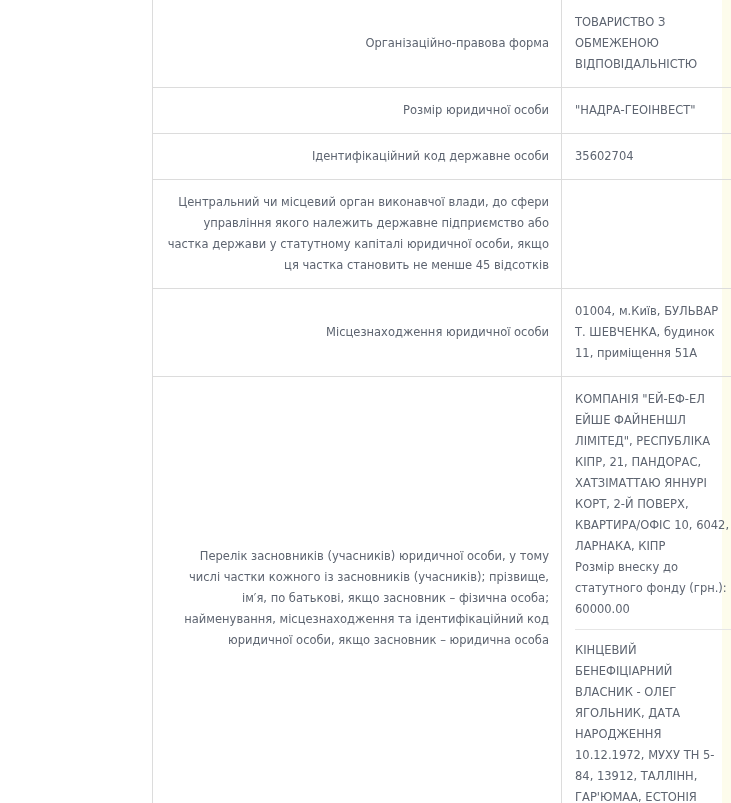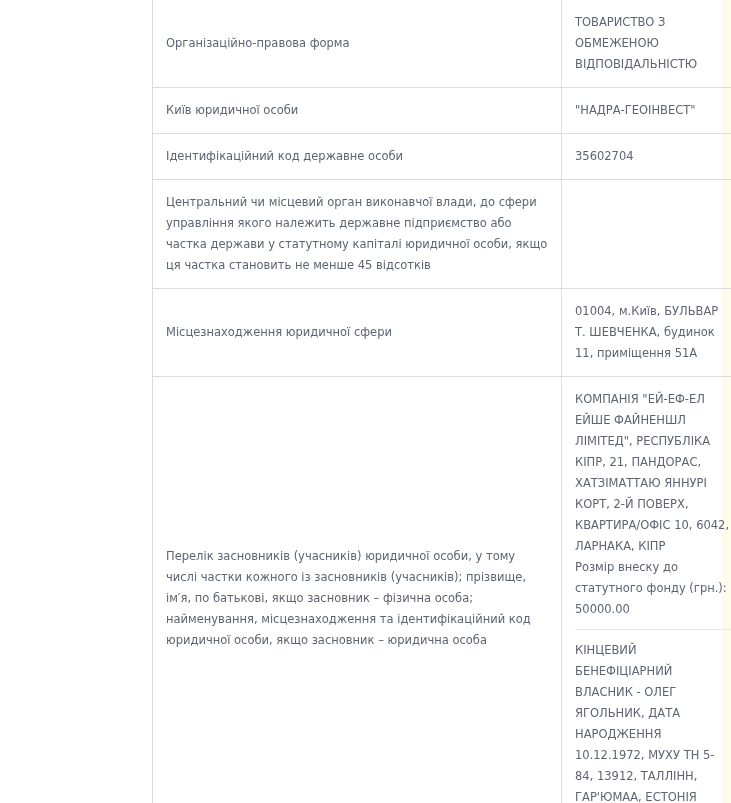--- a/index.html
+++ b/index.html
@@ -37,21 +37,21 @@
   .reg-table td {
     border: 1px solid #dcdcdc;
     vertical-align: middle;
     padding: 12px 12px 12px 13px;
     font-size: 11.5px;
     line-height: 21px;
     color: #5d6470;
     font-weight: 400;
   }
 
-  td.col-label { width: 383px; }
+  td.col-label { width: 383px; text-align: right; }
   td.col-value { width: 156px; }
 
   .row-tall td { vertical-align: middle; }
 
   
   .founder-block { }
   .founder-sep {
     border-top: 1px solid #e6e6e6;
     margin: 9px 0 10px 0;
   }
@@ -66,45 +66,45 @@
 
 <table class="reg-table">
   <tbody>
 
     <tr>
       <td class="col-label">Організаційно-правова форма</td>
       <td class="col-value">ТОВАРИСТВО З ОБМЕЖЕНОЮ ВІДПОВІДАЛЬНІСТЮ</td>
     </tr>
 
     <tr>
-      <td class="col-label">Київ юридичної особи</td>
+      <td class="col-label">Розмір юридичної особи</td>
       <td class="col-value">"НАДРА-ГЕОІНВЕСТ"</td>
     </tr>
 
     <tr>
       <td class="col-label">Ідентифікаційний код державне особи</td>
       <td class="col-value">35602704</td>
     </tr>
 
     <tr>
       <td class="col-label">Центральний чи місцевий орган виконавчої влади, до сфери управління якого належить державне підприємство або частка держави у статутному капіталі юридичної особи, якщо ця частка становить не менше 45 відсотків</td>
       <td class="col-value"></td>
     </tr>
 
     <tr>
-      <td class="col-label">Місцезнаходження юридичної сфери</td>
+      <td class="col-label">Місцезнаходження юридичної особи</td>
       <td class="col-value">01004, м.Київ, БУЛЬВАР Т. ШЕВЧЕНКА, будинок 11, приміщення 51А</td>
     </tr>
 
     <tr class="row-tall">
       <td class="col-label">Перелік засновників (учасників) юридичної особи, у тому числі частки кожного із засновників (учасників); прізвище, ім′я, по батькові, якщо засновник – фізична особа; найменування, місцезнаходження та ідентифікаційний код юридичної особи, якщо засновник – юридична особа</td>
       <td class="col-value cell-top">
         <div class="founder-block">
           <span class="val-line">КОМПАНІЯ "ЕЙ-ЕФ-ЕЛ ЕЙШЕ ФАЙНЕНШЛ ЛІМІТЕД", РЕСПУБЛІКА КІПР, 21, ПАНДОРАС, ХАТЗІМАТТАЮ ЯННУРІ КОРТ, 2-Й ПОВЕРХ, КВАРТИРА/ОФІС 10, 6042, ЛАРНАКА, КІПР</span>
-          <span class="val-line">Розмір внеску до статутного фонду (грн.): 50000.00</span>
+          <span class="val-line">Розмір внеску до статутного фонду (грн.): 60000.00</span>
         </div>
         <div class="founder-sep"></div>
         <div class="founder-block">
           <span class="val-line">КІНЦЕВИЙ БЕНЕФІЦІАРНИЙ ВЛАСНИК - ОЛЕГ ЯГОЛЬНИК, ДАТА НАРОДЖЕННЯ 10.12.1972, МУХУ ТН 5-84, 13912, ТАЛЛІНН, ГАР'ЮМАА, ЕСТОНІЯ</span>
         </div>
       </td>
     </tr>
 
   </tbody>
 </table>

